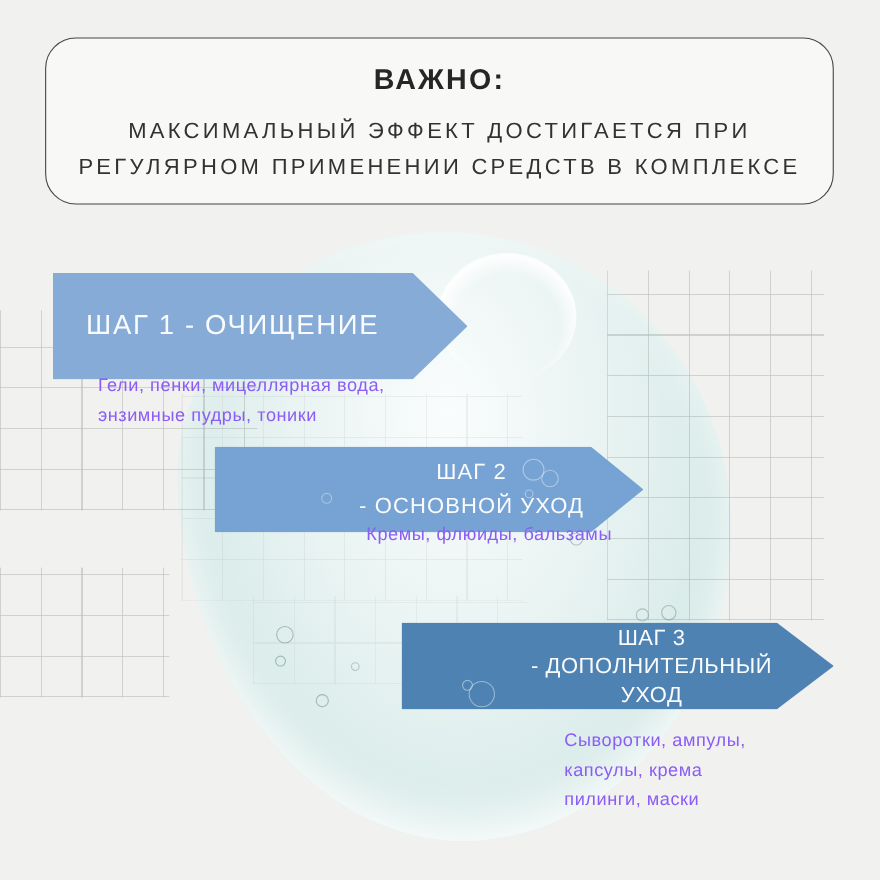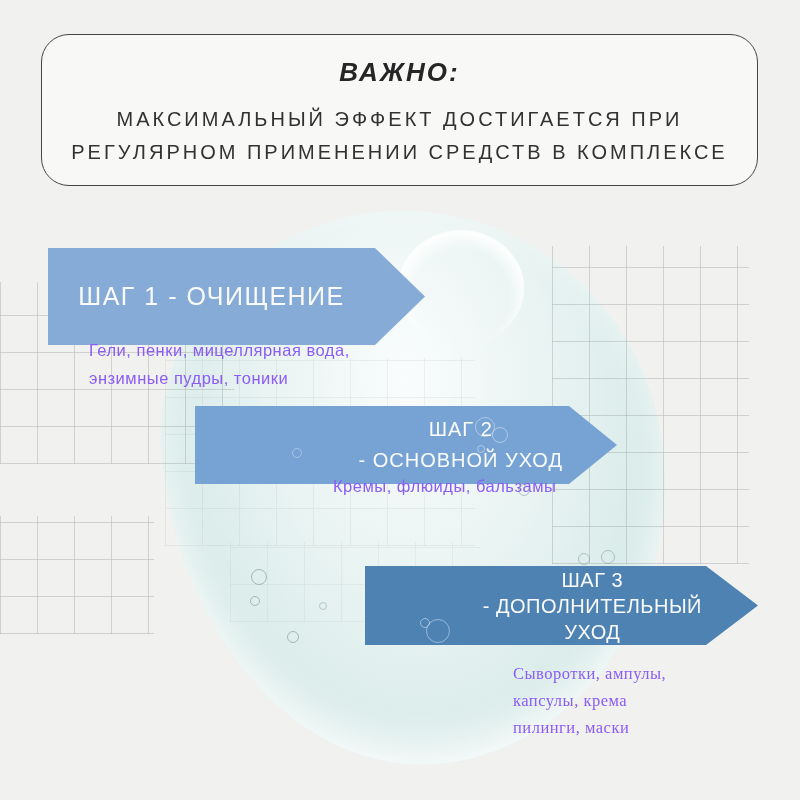--- a/index.html
+++ b/index.html
@@ -41,21 +41,21 @@
   
   .bubble{border-radius:50%;background:transparent;}
 
   
   .card{
     left:41px;top:34px;width:717px;height:152px;box-sizing:border-box;
     background:#f8f8f7;border:1px solid #454545;border-radius:28px;
     display:flex;flex-direction:column;align-items:center;
   }
   .card h1{
-    margin:22px 0 0 0;font-size:26px;font-style:italic;font-weight:600;
+    margin:22px 0 0 0;font-size:26px;font-weight:600;
     letter-spacing:2px;color:#262626;
   }
   .card .sub{
     margin-top:15px;text-align:center;font-size:20px;font-weight:400;
     letter-spacing:3px;line-height:33px;color:#323232;
   }
 
   
   .banner{
     display:flex;flex-direction:column;justify-content:center;
@@ -78,21 +78,21 @@
     left:365px;top:566px;width:393px;height:79px;
     clip-path:polygon(0 0, calc(100% - 52px) 0, 100% 50%, calc(100% - 52px) 100%, 0 100%);
     font-size:20px;letter-spacing:.5px;line-height:26px;
   }
   .banner-3 .lines{width:max-content;margin-left:auto;margin-right:56px;}
 
   
   .desc{font-size:16.5px;letter-spacing:.5px;color:#8b5cf6;font-weight:400;}
   .desc-1{left:89px;top:336px;line-height:28px;}
   .desc-2{left:333px;top:472px;line-height:28px;}
-  .desc-3{left:513px;top:660px;line-height:27px;font-family:Liberation Serif, serif;}
+  .desc-3{left:513px;top:660px;line-height:27px;}
 </style>
 </head>
 <body>
 
 <div class="abs blob"></div>
 <div class="abs blob-highlight"></div>
 
 <div class="abs grid" style="left:0;top:282px;width:234px;height:182px;opacity:.5;"></div>
 <div class="abs grid" style="left:552px;top:246px;width:197px;height:318px;opacity:.5;"></div>
 <div class="abs grid" style="left:0;top:516px;width:154px;height:118px;opacity:.5;"></div>
@@ -110,21 +110,21 @@
 <div class="abs banner banner-1" style="background: rgb(134, 171, 214);">
   <div class="lines">
     <div>ШАГ 1 - ОЧИЩЕНИЕ</div>
   </div>
 </div>
 <div class="abs desc desc-1">
   <div>Гели, пенки, мицеллярная вода,</div>
   <div>энзимные пудры, тоники</div>
 </div>
 
-<div class="abs banner banner-2" style="background: rgb(118, 163, 211); padding-left: 32px;">
+<div class="abs banner banner-2" style="background: rgb(118, 163, 211);">
   <div class="lines">
     <div>ШАГ 2</div>
     <div>- ОСНОВНОЙ УХОД</div>
   </div>
 </div>
 <div class="abs desc desc-2">
   <div>Кремы, флюиды, бальзамы</div>
 </div>
 
 <div class="abs banner banner-3" style="background: rgb(77, 130, 179);">

